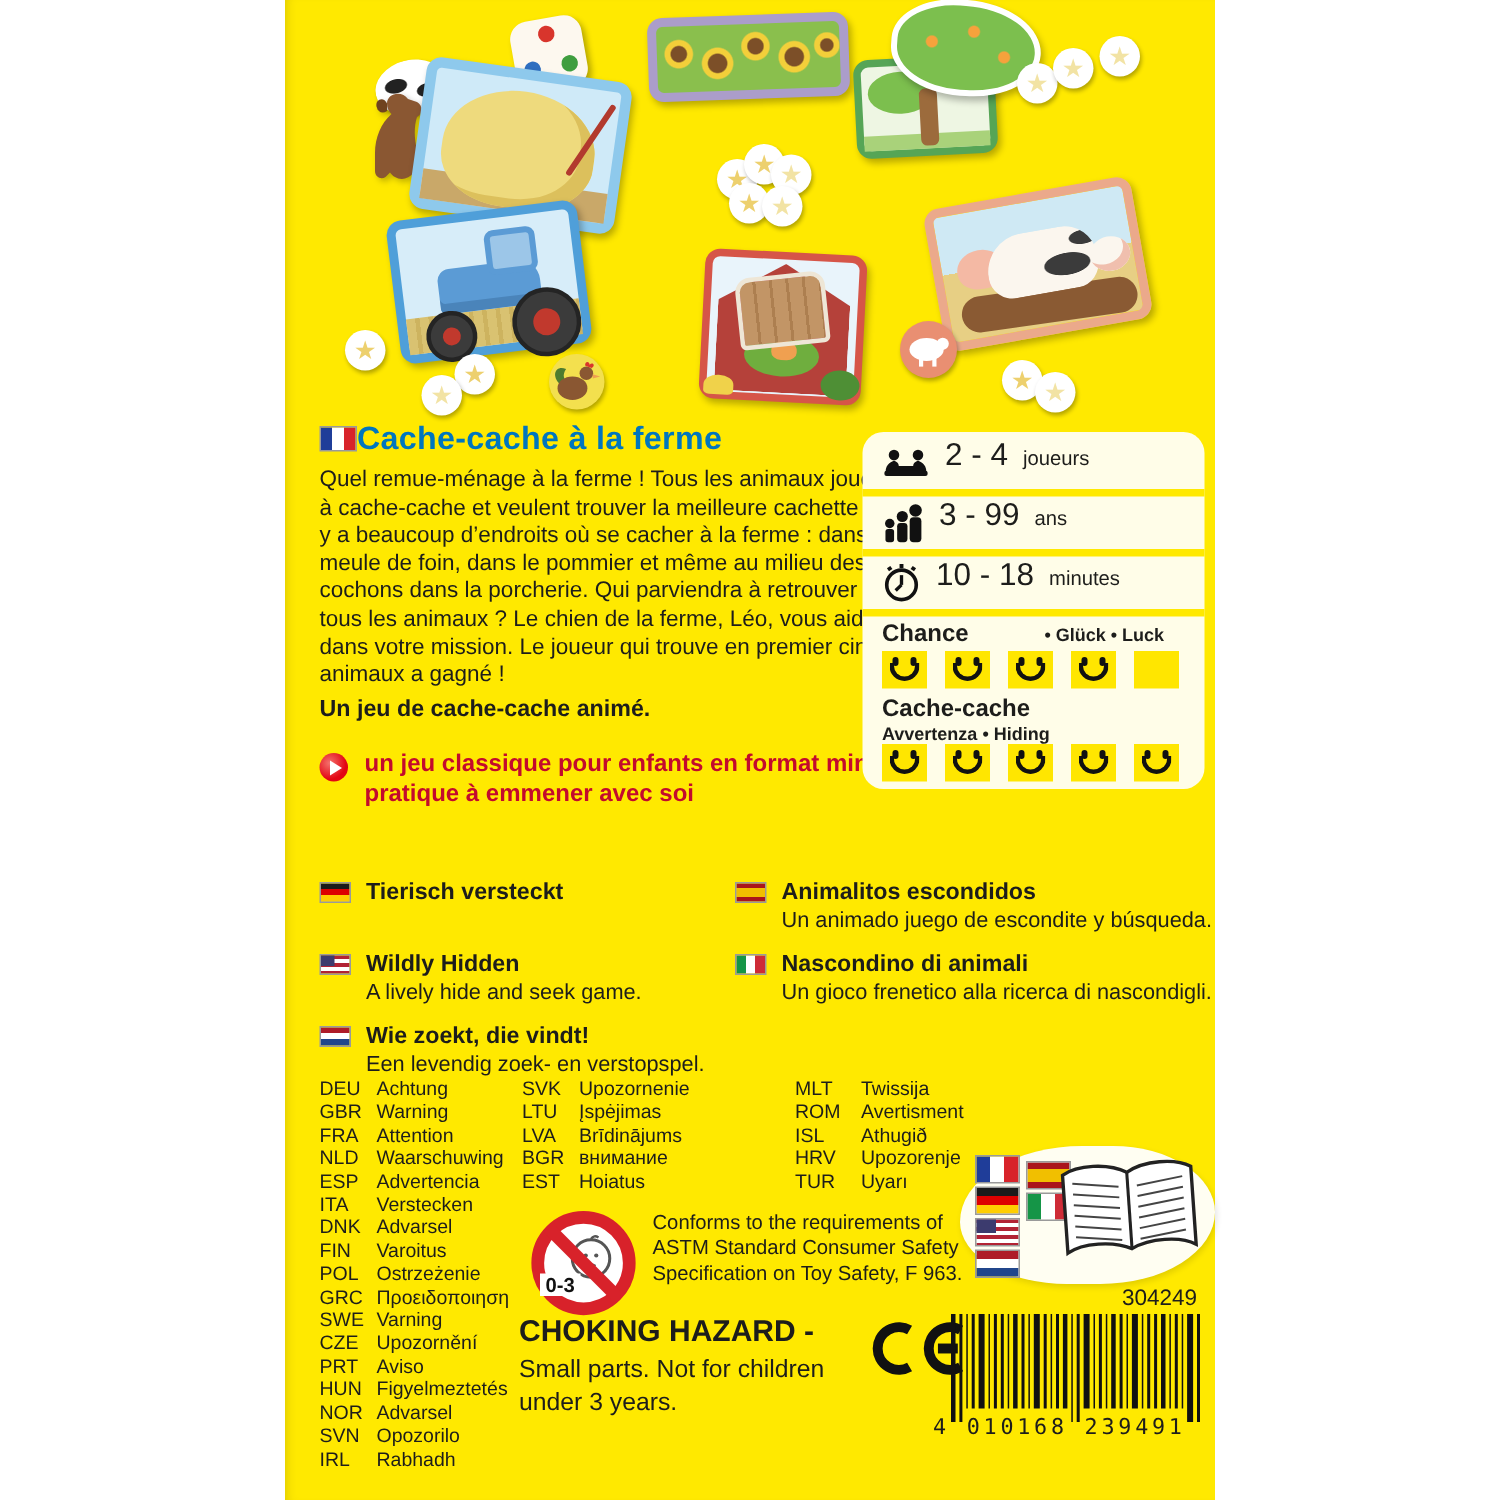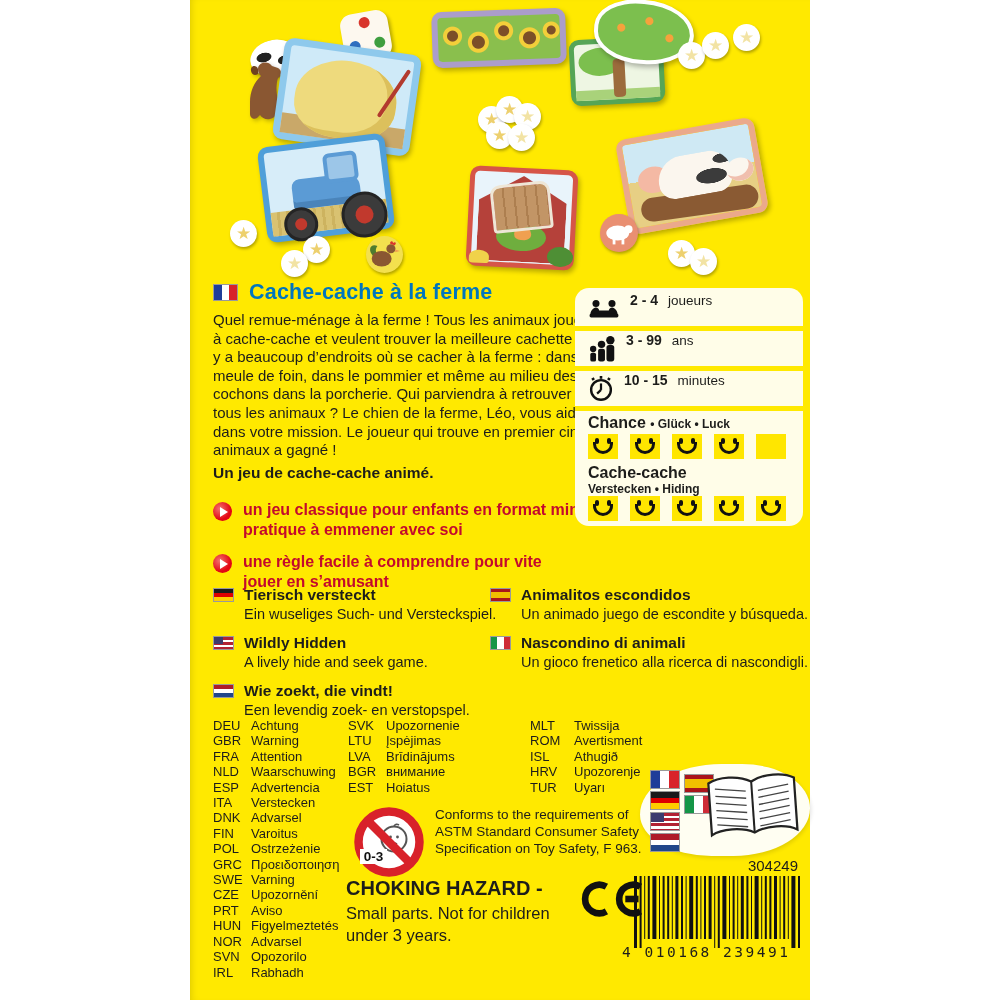--- a/index.html
+++ b/index.html
@@ -79,42 +79,42 @@
   .token::before{content:"★";}
   .token.pale{color:#f2e3a4;}
   .round-token{position:absolute;border-radius:50%;box-shadow:1px 2px 3px rgba(0,0,0,.3);}
   .cow-token{left:60px;top:40px;width:48px;height:36px;transform:rotate(-14deg);
              background:radial-gradient(ellipse at 30% 42%,#222 7px,transparent 8px),
                         radial-gradient(ellipse at 70% 62%,#222 6px,transparent 7px),#fff;}
   .rooster-token{left:176px;top:236px;width:37px;height:37px;background:#f3e04e;}
   .sheep-token{left:410px;top:214px;width:38px;height:38px;background:#e98f72;}
 
   
-  .title{position:absolute;left:23px;top:280px;display:flex;align-items:center;gap:11px;}
+  .title{position:absolute;left:23px;top:280px;display:flex;align-items:center;}
   .title h1{margin:0;font-size:21.5px;font-weight:bold;color:#0076be;letter-spacing:.2px;}
   .intro{position:absolute;left:23px;top:311px;width:386px;margin:0;font-size:15px;line-height:18.6px;}
   .tagline{position:absolute;left:23px;top:464px;margin:0;font-size:15.5px;font-weight:bold;}
 
   .bullet{position:absolute;left:23px;display:flex;gap:11px;width:372px;}
   .bullet-ic{flex:0 0 19px;width:19px;height:19px;border-radius:50%;margin-top:2px;position:relative;
              background:radial-gradient(circle at 35% 35%,#f4726d,#e30613 62%);}
   .bullet-ic::after{content:"";position:absolute;left:7px;top:4.5px;border-left:8px solid #fff;
                     border-top:5px solid transparent;border-bottom:5px solid transparent;}
   .bullet p{margin:0;width:345px;font-size:16px;font-weight:bold;color:#c30a2d;line-height:20px;}
 
   
   .panel{position:absolute;left:385px;top:288px;width:228px;height:238px;background:#fffde8;
          border-radius:14px;box-sizing:border-box;}
   .prow{position:absolute;left:13px;right:8px;height:34px;display:flex;align-items:baseline;gap:10px;}
   .prow svg{align-self:center;flex:0 0 auto;}
-  .pval{font-size:14px;font-weight:bold;}
+  .pval{font-size:21px;font-weight:normal;}
   .punit{font-size:13.5px;}
   .pdiv{position:absolute;left:0;right:0;height:5px;background:#ffe900;}
   .rlabel{position:absolute;left:13px;font-size:16px;font-weight:bold;}
-  .ralt{font-size:12px;font-weight:bold;}
+  .ralt{font-size:12px;font-weight:bold;margin-left:46px;}
   .rsub{position:absolute;left:13px;font-size:12px;font-weight:bold;}
   .smilies{position:absolute;left:13px;right:8px;display:flex;gap:12px;}
   .smiley{width:30px;height:25px;background:#ffe600;position:relative;flex:0 0 30px;}
   .smiley .eye{position:absolute;width:4px;height:6px;background:#111;top:4px;border-radius:2px;}
   .eye.l{left:7px;}.eye.r{right:7px;}
   .smiley .mouth{position:absolute;left:5px;top:8px;width:20px;height:12px;box-sizing:border-box;
                  border:3px solid #111;border-top:0;border-radius:0 0 11px 11px;}
 
   
   .flag{width:30px;height:19px;border:1px solid #9a9a9a;box-sizing:border-box;flex:0 0 auto;}
@@ -260,24 +260,20 @@
       <h1>Cache-cache à la ferme</h1>
     </div>
 
     <p class="intro">Quel remue-ménage à la ferme ! Tous les animaux jouent à cache-cache et veulent trouver la meilleure cachette ! Il y a beaucoup d’endroits où se cacher à la ferme : dans la meule de foin, dans le pommier et même au milieu des cochons dans la porcherie. Qui parviendra à retrouver tous les animaux ? Le chien de la ferme, Léo, vous aide dans votre mission. Le joueur qui trouve en premier cinq animaux a gagné !</p>
     <p class="tagline">Un jeu de cache-cache animé.</p>
 
     <div class="bullet" style="top:500px">
       <span class="bullet-ic"></span>
       <p>un jeu classique pour enfants en format mini pratique à emmener avec soi</p>
     </div>
-    <div class="bullet" style="top:552px">
-      <span class="bullet-ic"></span>
-      <p>une règle facile à comprendre pour vite jouer en s’amusant</p>
-    </div>
 
     <div class="panel">
       <div class="prow" style="top:4px">
         <svg width="32" height="22" viewBox="0 0 40 26">
           <circle cx="10" cy="6" r="4.4" fill="#111"></circle>
             <circle cx="30" cy="6" r="4.4" fill="#111"></circle>
           <path d="M3 20 C3 13 9 11 10 11 C12 11 14 13 14 15 L26 15 C26 13 28 11 30 11 C31 11 37 13 37 20 Z" fill="#111"></path>
           <rect x="2" y="19" width="36" height="4.5" rx="1.8" fill="#111"></rect>
         </svg>
         <span class="pval">2 - 4</span>
@@ -301,21 +297,21 @@
 
       <div class="prow" style="top:84px">
         <svg width="26" height="26" viewBox="0 0 28 28">
           <rect x="12.6" y="0" width="2.8" height="3" fill="#111"></rect>
           <rect x="4" y="2" width="3" height="2.6" fill="#111" transform="rotate(-35 5.5 3.3)"></rect>
           <rect x="21" y="2" width="3" height="2.6" fill="#111" transform="rotate(35 22.5 3.3)"></rect>
           <circle cx="14" cy="15" r="10.6" fill="none" stroke="#111" stroke-width="2.6"></circle>
           <line x1="14" y1="15" x2="14" y2="8" stroke="#111" stroke-width="2.4"></line>
           <line x1="14" y1="15" x2="9.8" y2="19" stroke="#111" stroke-width="2.4"></line>
         </svg>
-        <span class="pval">10 - 15</span>
+        <span class="pval">10 - 18</span>
         <span class="punit">minutes</span>
       </div>
       <div class="pdiv" style="top:118px"></div>
 
       <div class="rlabel" style="top:126px">
         <b>Chance</b>
         <span class="ralt">• Glück • Luck</span>
       </div>
       <div class="smilies" style="top:146px">
           <span class="smiley">
@@ -337,21 +333,21 @@
             <i class="eye l"></i>
             <i class="eye r"></i>
             <i class="mouth"></i>
           </span>
           <span class="smiley"></span>
         </div>
 
       <div class="rlabel" style="top:176px">
         <b>Cache-cache</b>
       </div>
-      <div class="rsub" style="top:194px">Verstecken • Hiding</div>
+      <div class="rsub" style="top:194px">Avvertenza • Hiding</div>
       <div class="smilies" style="top:208px">
           <span class="smiley">
             <i class="eye l"></i>
             <i class="eye r"></i>
             <i class="mouth"></i>
           </span>
           <span class="smiley">
             <i class="eye l"></i>
             <i class="eye r"></i>
             <i class="mouth"></i>
@@ -372,21 +368,20 @@
             <i class="mouth"></i>
           </span>
         </div>
     </div>
 
     <div class="lang" style="left:23px;top:586px">
       <div class="lang-head">
           <span class="flag sm flag-de"></span>
         <span>Tierisch versteckt</span>
         </div>
-      <div class="lang-sub">Ein wuseliges Such- und Versteckspiel.</div>
     </div>
     <div class="lang" style="left:23px;top:634px">
       <div class="lang-head">
           <span class="flag sm flag-us"></span>
         <span>Wildly Hidden</span>
         </div>
       <div class="lang-sub">A lively hide and seek game.</div>
     </div>
     <div class="lang" style="left:300px;top:586px">
       <div class="lang-head">

